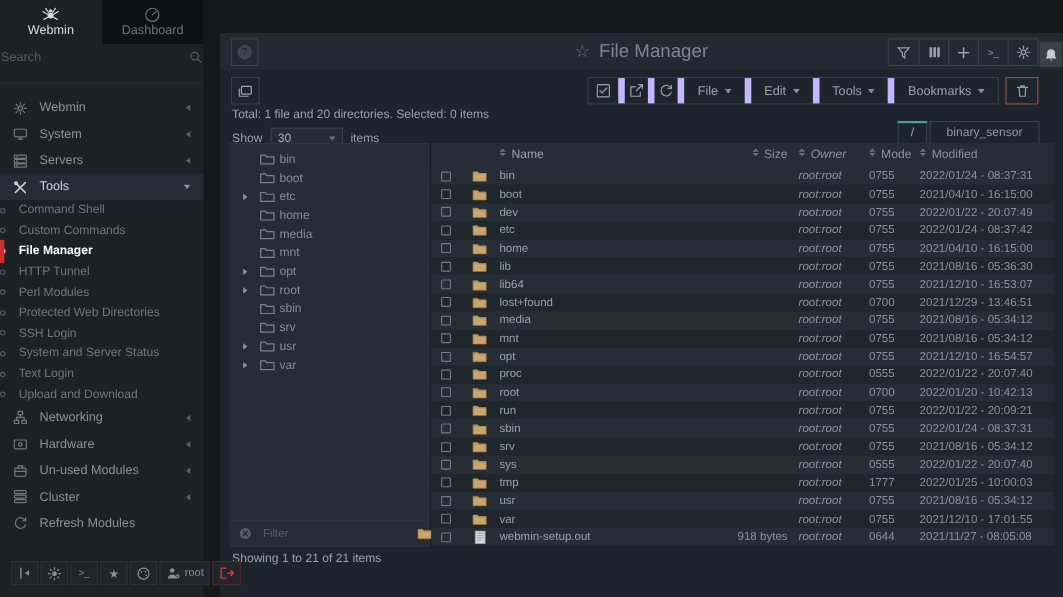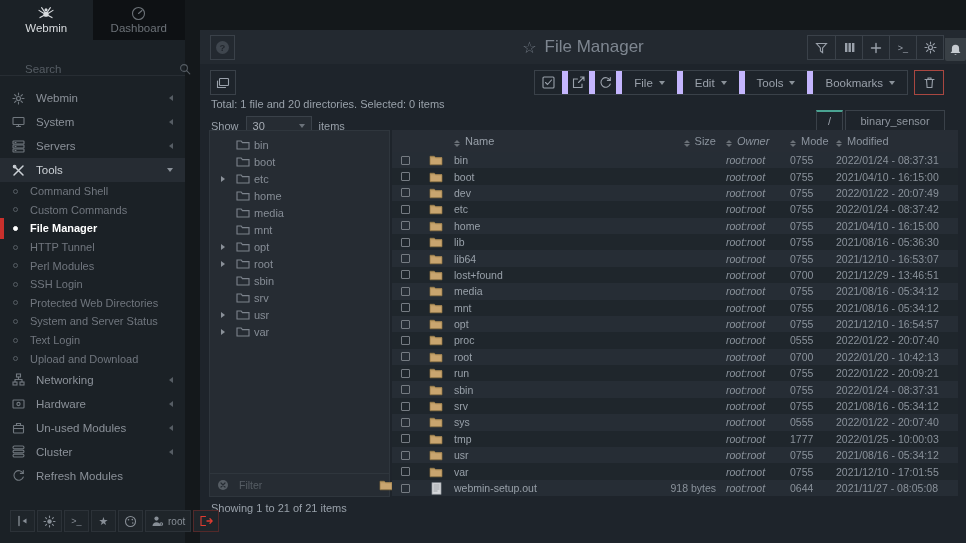--- a/index.html
+++ b/index.html
@@ -6,39 +6,39 @@
   html,body { width:966px; height:543px; overflow:hidden; }
   body { background:#14181b; font-family:"Liberation Sans", sans-serif; position:relative; color:#8b9199; }
 
   
   #sidebar { position:absolute; left:0; top:0; width:185px; height:543px; background:#1b2126; z-index:3; }
   .tabs { display:flex; height:40px; }
   .tab { flex:1; display:flex; flex-direction:column; align-items:center; justify-content:center; gap:2px;
          font-size:11.5px; color:#d8dbde; cursor:pointer; }
   .tab.dash { background:#0e1114; color:#6c7278; }
   .ticon { height:14px; display:flex; align-items:center; }
-  .searchrow { height:30px; margin:6px 0 0 0; display:flex; align-items:flex-end; padding:0 25px;
+  .searchrow { height:30px; margin:6px 0 0 0; display:flex; align-items:flex-start; padding:0 1px;
                border-bottom:1px solid #272d33; }
   .searchrow input { flex:1; background:transparent; border:none; outline:none; color:#aab0b7;
                      font-size:11.5px; font-family:"Liberation Sans",sans-serif; }
   .searchrow input::placeholder { color:#565d64; }
   .searchrow .sic { color:#565d64; }
 
   #menu { margin-top:10px; }
   .mi { position:relative; height:24px; display:flex; align-items:center; padding:0 12px;
         font-size:11.5px; color:#8b9199; cursor:pointer; }
   .mi .ic { width:24px; color:#71787f; display:flex; align-items:center; }
   .mi .lbl { flex:1; }
   .mi.expanded { background:#262c33; color:#ccd1d6; }
   .mi.expanded .ic { color:#ccd1d6; }
   .car-l { width:0; height:0; border-top:3px solid transparent; border-bottom:3px solid transparent;
            border-right:4px solid #565d64; }
   .car-d { width:0; height:0; border-left:3px solid transparent; border-right:3px solid transparent;
            border-top:4px solid #8a9199; }
-  .smi { position:relative; height:18.6px; display:flex; align-items:center; padding-left:13px;
+  .smi { position:relative; height:18.6px; display:flex; align-items:center; padding-left:0;
          font-size:11px; color:#70767e; cursor:pointer; }
   .smi .dot { width:5px; height:5px; border:1px solid #565d64; border-radius:50%; margin-right:12px; flex:none; }
   .smi.active { color:#ffffff; font-weight:bold; }
   .smi.active .dot { background:#ffffff; border-color:#ffffff; }
   .smi.active::before { content:""; position:absolute; left:0; top:-1px; bottom:-1px; width:4px; background:#c9302c; }
 
   .sfooter { position:absolute; left:10px; bottom:11px; display:flex; gap:2px; }
   .fbtn { min-width:25px; height:22px; border:1px solid #2c3238; background:#1f252a; color:#878e96;
           display:flex; align-items:center; justify-content:center; font-size:10px; gap:4px; padding:0 5px; cursor:pointer; }
   .fbtn.logout { color:#e03c31; border-color:#53292a; }
@@ -109,21 +109,21 @@
   .trow.odd { background:#262d35; }
   .trow.even { background:#1f262c; }
   .c-check { width:26px; display:flex; justify-content:center; flex:none; }
   .c-icon  { width:36px; display:flex; justify-content:center; flex:none; }
   .c-name  { flex:1; color:#98a0a9; }
   .c-size  { width:86px; text-align:right; padding-right:10px; flex:none; }
   .c-owner { width:64px; flex:none;font-style:italic; }
   .c-mode  { width:46px; flex:none; }
   .c-mod   { width:122px; flex:none; }
   .cb { width:9px; height:9px; border:1px solid #757b82; border-radius:1px; background:transparent; }
-  .hcell { display:flex; align-items:flex-end; gap:5px; }
+  .hcell { display:flex; align-items:flex-start; gap:5px; }
   .sorti { display:flex; flex-direction:column; gap:1px; }
   .sorti i { width:0; height:0; border-left:3px solid transparent; border-right:3px solid transparent; display:block; }
   .sorti .up { border-bottom:3.5px solid #6a7077; }
   .sorti .dn { border-top:3.5px solid #6a7077; }
   #showing { position:absolute; left:11px; top:438px; font-size:11px; color:#99a1aa; }
   svg { display:block; }
 </style>
 </head>
 <body>
 
@@ -216,25 +216,25 @@
       <div class="smi">
         <span class="dot"></span>
       <span>HTTP Tunnel</span>
       </div>
       <div class="smi">
         <span class="dot"></span>
       <span>Perl Modules</span>
       </div>
       <div class="smi">
         <span class="dot"></span>
-      <span>SSH Login</span>
+      <span>Protected Web Directories</span>
       </div>
       <div class="smi">
         <span class="dot"></span>
-      <span>Protected Web Directories</span>
+      <span>SSH Login</span>
       </div>
       <div class="smi">
         <span class="dot"></span>
       <span>System and Server Status</span>
       </div>
       <div class="smi">
         <span class="dot"></span>
       <span>Text Login</span>
       </div>
       <div class="smi">

